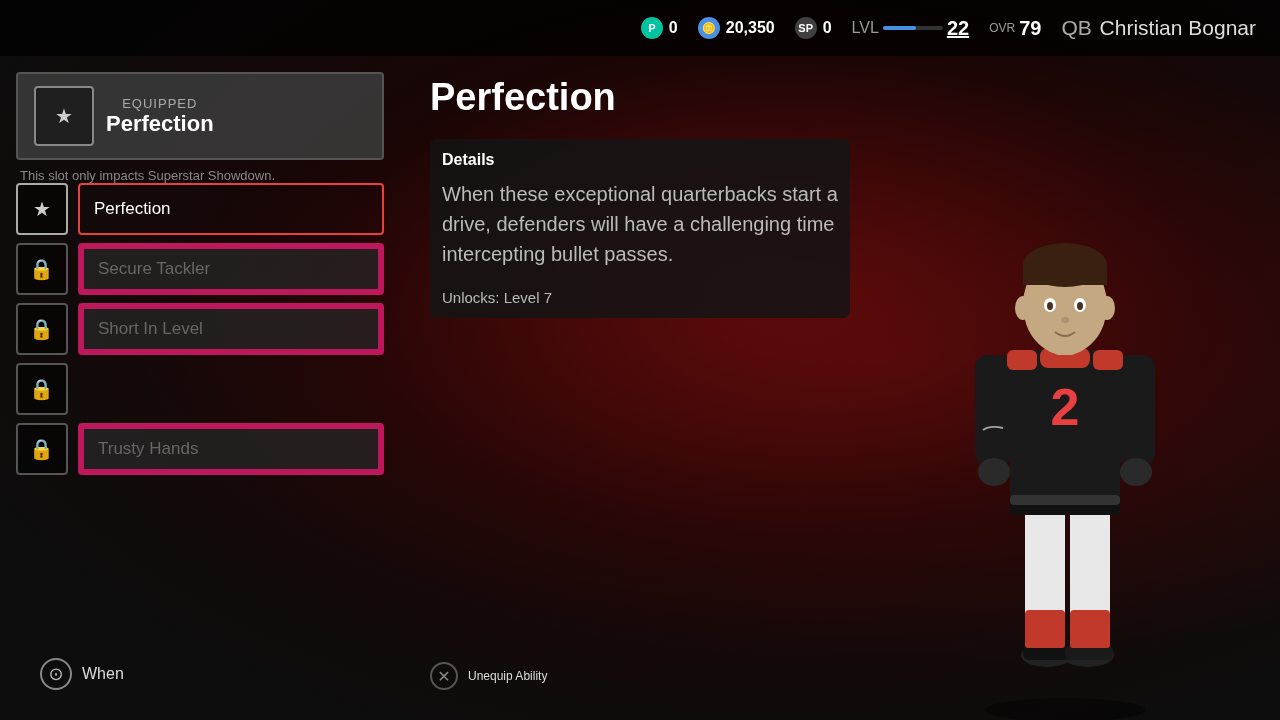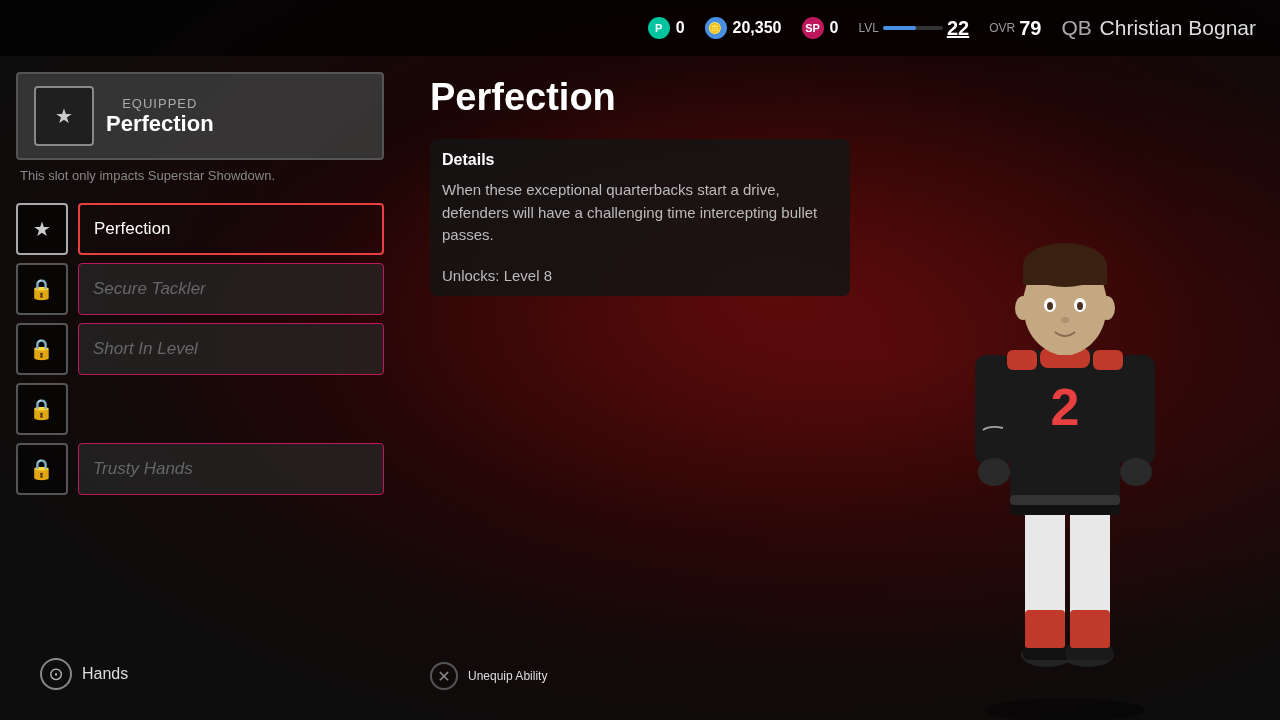--- a/index.html
+++ b/index.html
@@ -57,29 +57,29 @@
       border-radius: 50%;
       display: flex;
       align-items: center;
       justify-content: center;
       font-size: 11px;
       font-weight: bold;
     }
 
     .stat-icon-p { background: #00c4a0; color: white; }
     .stat-icon-c { background: #4a90e2; color: white; }
-    .stat-icon-sp { background: #be185d; color: white; }
+    .stat-icon-sp { background: #404040; color: white; }
 
     .lvl-badge {
       display: flex;
       align-items: center;
       gap: 4px;
       font-size: 13px;
     }
-    .lvl-text { color: #999; font-size: 12px; }
+    .lvl-text { color: #999; font-size: 16px; }
     .lvl-num { color: white; font-size: 20px; font-weight: bold; text-decoration: underline; }
     .lvl-bar {
       width: 60px;
       height: 4px;
       background: #333;
       border-radius: 2px;
       position: relative;
     }
     .lvl-bar-fill {
       height: 100%;
@@ -145,21 +145,20 @@
     }
     .equipped-info .equipped-name {
       font-size: 22px;
       font-weight: bold;
       color: white;
     }
 
     .slot-hint {
       font-size: 13px;
       color: #888;
-      margin-bottom: 20px;
       padding-left: 4px;
     }
 
     
     .ability-list {
       display: flex;
       flex-direction: column;
       gap: 8px;
     }
 
@@ -193,22 +192,21 @@
 
     .ability-row.active .ability-name-box {
       background: transparent;
       border: 2px solid #e84040;
       color: white;
     }
 
     .ability-row.locked .ability-name-box {
       background: rgba(40,40,40,0.7);
       color: #666;
-      border: 1px solid #be185d;
-      font-style: italic;
+      border: 6px solid #be185d;
     }
 
     .ability-row.active .ability-icon-box {
       border-color: #aaa;
     }
 
     .lock-icon {
       font-size: 20px;
       color: #888;
     }
@@ -244,21 +242,21 @@
     }
 
     .detail-section-title {
       font-size: 16px;
       font-weight: bold;
       color: white;
       margin-bottom: 10px;
     }
 
     .detail-desc {
-      font-size: 15px;
+      font-size: 20px;
       color: #bbb;
       line-height: 1.5;
     }
 
     .unlock-section {
       margin-top: 20px;
     }
 
     .unlock-label {
       font-size: 14px;
@@ -454,33 +452,33 @@
 </div>
 
 <div class="detail-panel">
   <div class="detail-title">Perfection</div>
 
   <div class="detail-card">
     <div class="detail-section-title">Details</div>
     <div class="detail-desc">When these exceptional quarterbacks start a drive, defenders will have a challenging time intercepting bullet passes.</div>
 
     <div class="unlock-section">
-      <div class="unlock-value">Unlocks: Level 8</div>
+      <div class="unlock-value">Unlocks: Level 7</div>
     </div>
   </div>
 </div>
 
 <div class="bottom-action">
   <div class="action-icon">✕</div>
   <span class="action-label">Unequip Ability</span>
 </div>
 
 <div class="back-btn">
   <div class="back-icon">⊙</div>
-  <span class="back-label">Hands</span>
+  <span class="back-label">When</span>
 </div>
 
 <div class="player-area">
   <svg class="player-figure" viewBox="0 0 340 600" xmlns="http://www.w3.org/2000/svg">
 
     <ellipse cx="170" cy="590" rx="80" ry="12" fill="rgba(0,0,0,0.4)"></ellipse>
 
     <rect x="130" y="380" width="40" height="130" rx="6" fill="#e8e8e8"></rect>
 
     <rect x="175" y="380" width="40" height="130" rx="6" fill="#e8e8e8"></rect>

